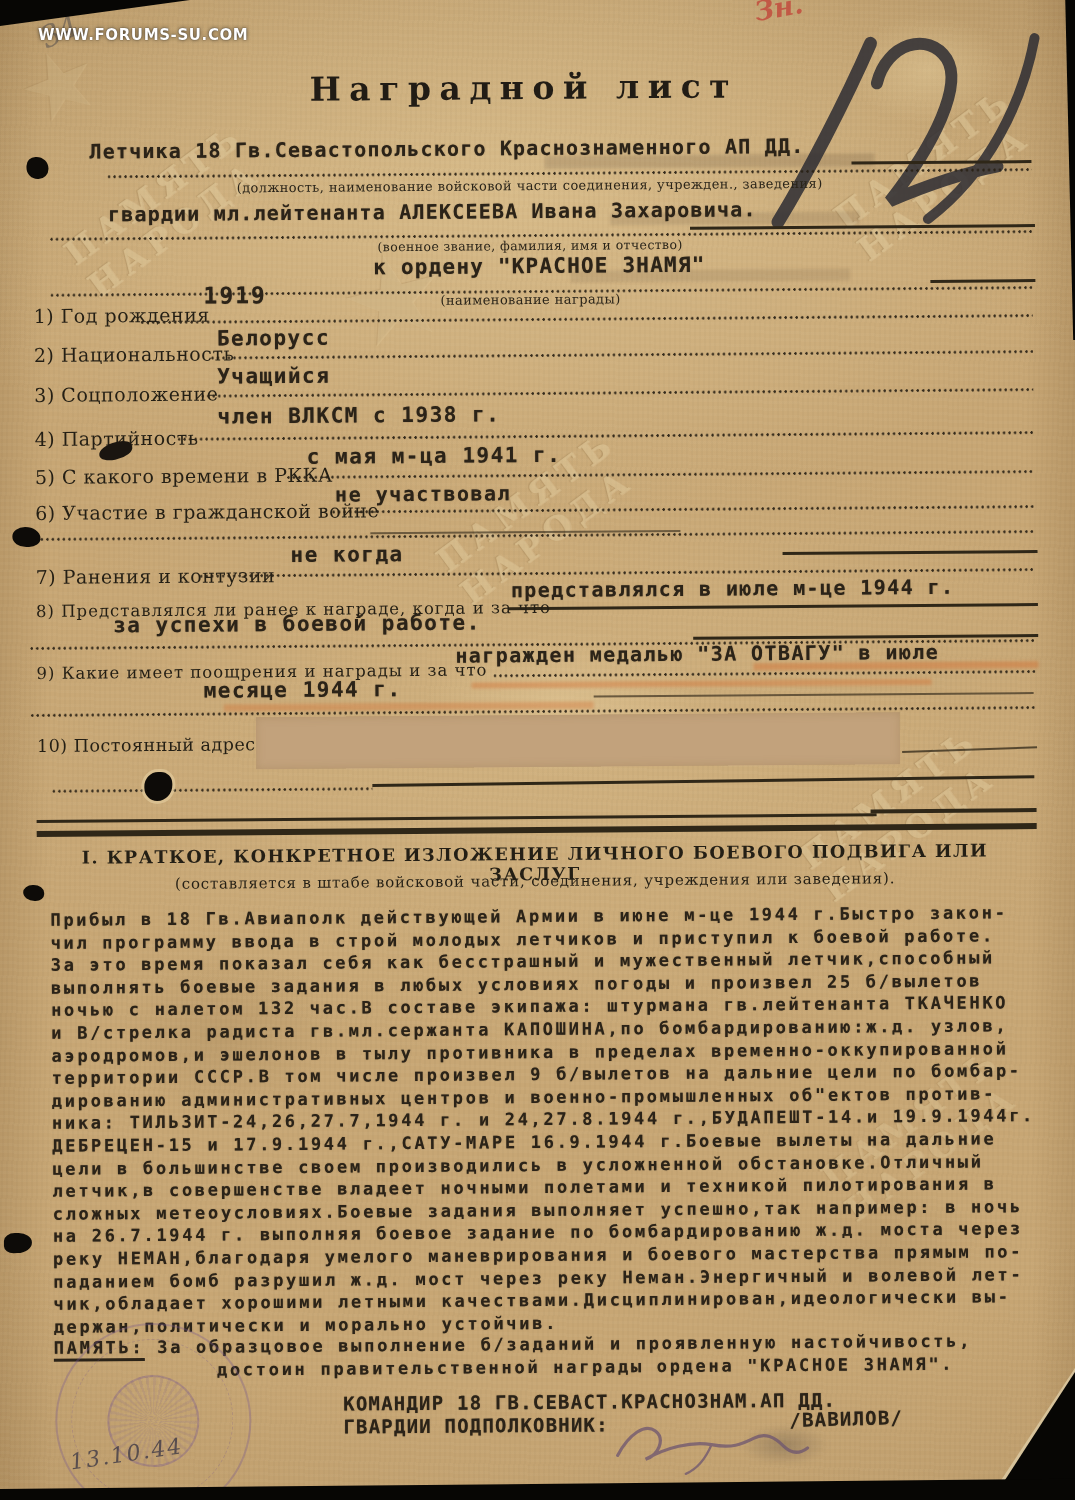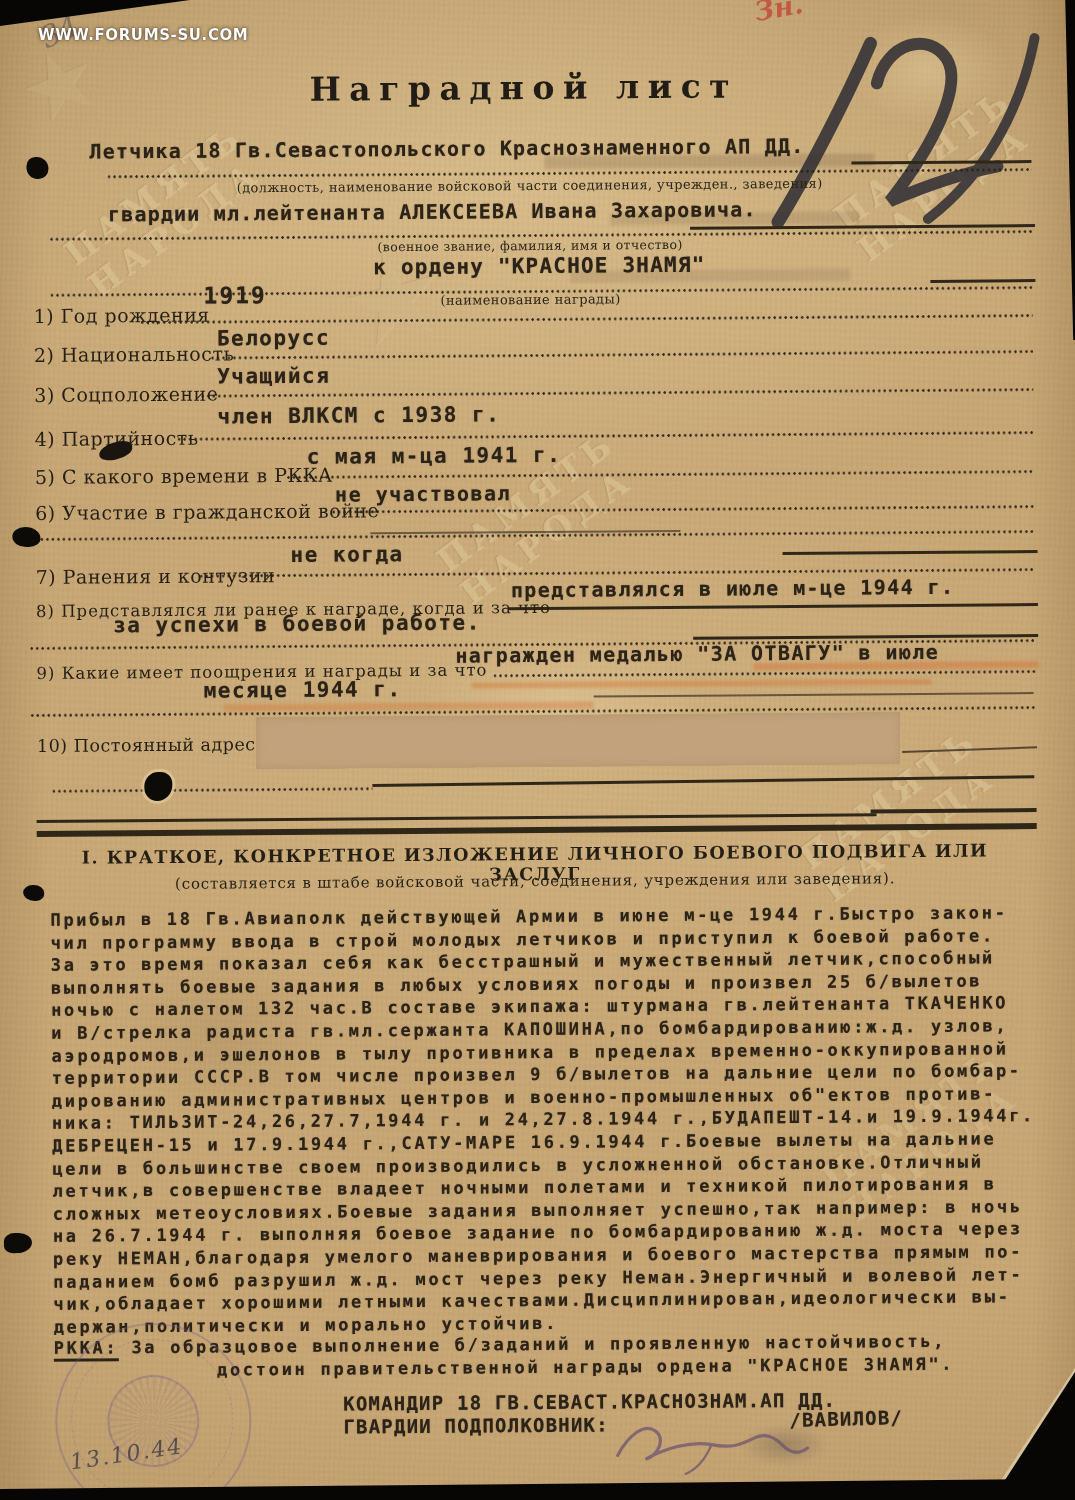--- a/index.html
+++ b/index.html
@@ -166,21 +166,21 @@
 ДЕБРЕЦЕН-15 и 17.9.1944 г.,САТУ-МАРЕ 16.9.1944 г.Боевые вылеты на дальние
 цели в большинстве своем производились в усложненной обстановке.Отличный
 летчик,в совершенстве владеет ночными полетами и техникой пилотирования в
 сложных метеоусловиях.Боевые задания выполняет успешно,так например: в ночь
 на 26.7.1944 г. выполняя боевое задание по бомбардированию ж.д. моста через
 реку НЕМАН,благодаря умелого маневрирования и боевого мастерства прямым по-
 паданием бомб разрушил ж.д. мост через реку Неман.Энергичный и волевой лет-
 чик,обладает хорошими летными качествами.Дисциплинирован,идеологически вы-
 держан,политически и морально устойчив.</div>
 
-    <div class="t mono" style="left:55px;top:1346px;font-size:17px;letter-spacing:2.7px;"><span style="border-bottom:3px solid #2b2318;padding-bottom:1px;">РККА:</span><span> За образцовое выполнение б/заданий и проявленную настойчивость,</span></div>
+    <div class="t mono" style="left:55px;top:1346px;font-size:17px;letter-spacing:2.7px;"><span style="border-bottom:3px solid #2b2318;padding-bottom:1px;">ПАМЯТЬ:</span><span> За образцовое выполнение б/заданий и проявленную настойчивость,</span></div>
     <div class="t mono" style="left:218px;top:1369px;font-size:17px;letter-spacing:2.7px;">достоин правительственной награды ордена "КРАСНОЕ ЗНАМЯ".</div>
 
     <div class="t mono" style="left:344px;top:1403px;font-size:19px;letter-spacing:1.2px;">КОМАНДИР 18 ГВ.СЕВАСТ.КРАСНОЗНАМ.АП ДД.</div>
     <div class="t mono" style="left:344px;top:1426px;font-size:19px;letter-spacing:1.2px;">ГВАРДИИ ПОДПОЛКОВНИК:</div>
     <div class="t mono" style="left:790px;top:1422px;font-size:19px;letter-spacing:1.2px;transform:rotate(-1deg);">/ВАВИЛОВ/</div>
     <svg style="position:absolute;left:612px;top:1428px;opacity:.75;" width="200" height="65" viewBox="0 0 200 65">
       <path d="M6,40 C18,18 34,8 44,16 C54,24 47,40 34,44 C54,33 80,26 100,30 C120,34 130,30 142,24 C154,18 163,23 172,32 C180,40 188,40 196,34" stroke="#6d5570" stroke-width="3.2" fill="none" stroke-linecap="round"></path>
       <path d="M100,30 C94,44 86,54 74,59" stroke="#6d5570" stroke-width="2.4" fill="none" stroke-linecap="round"></path>
     </svg>
 

